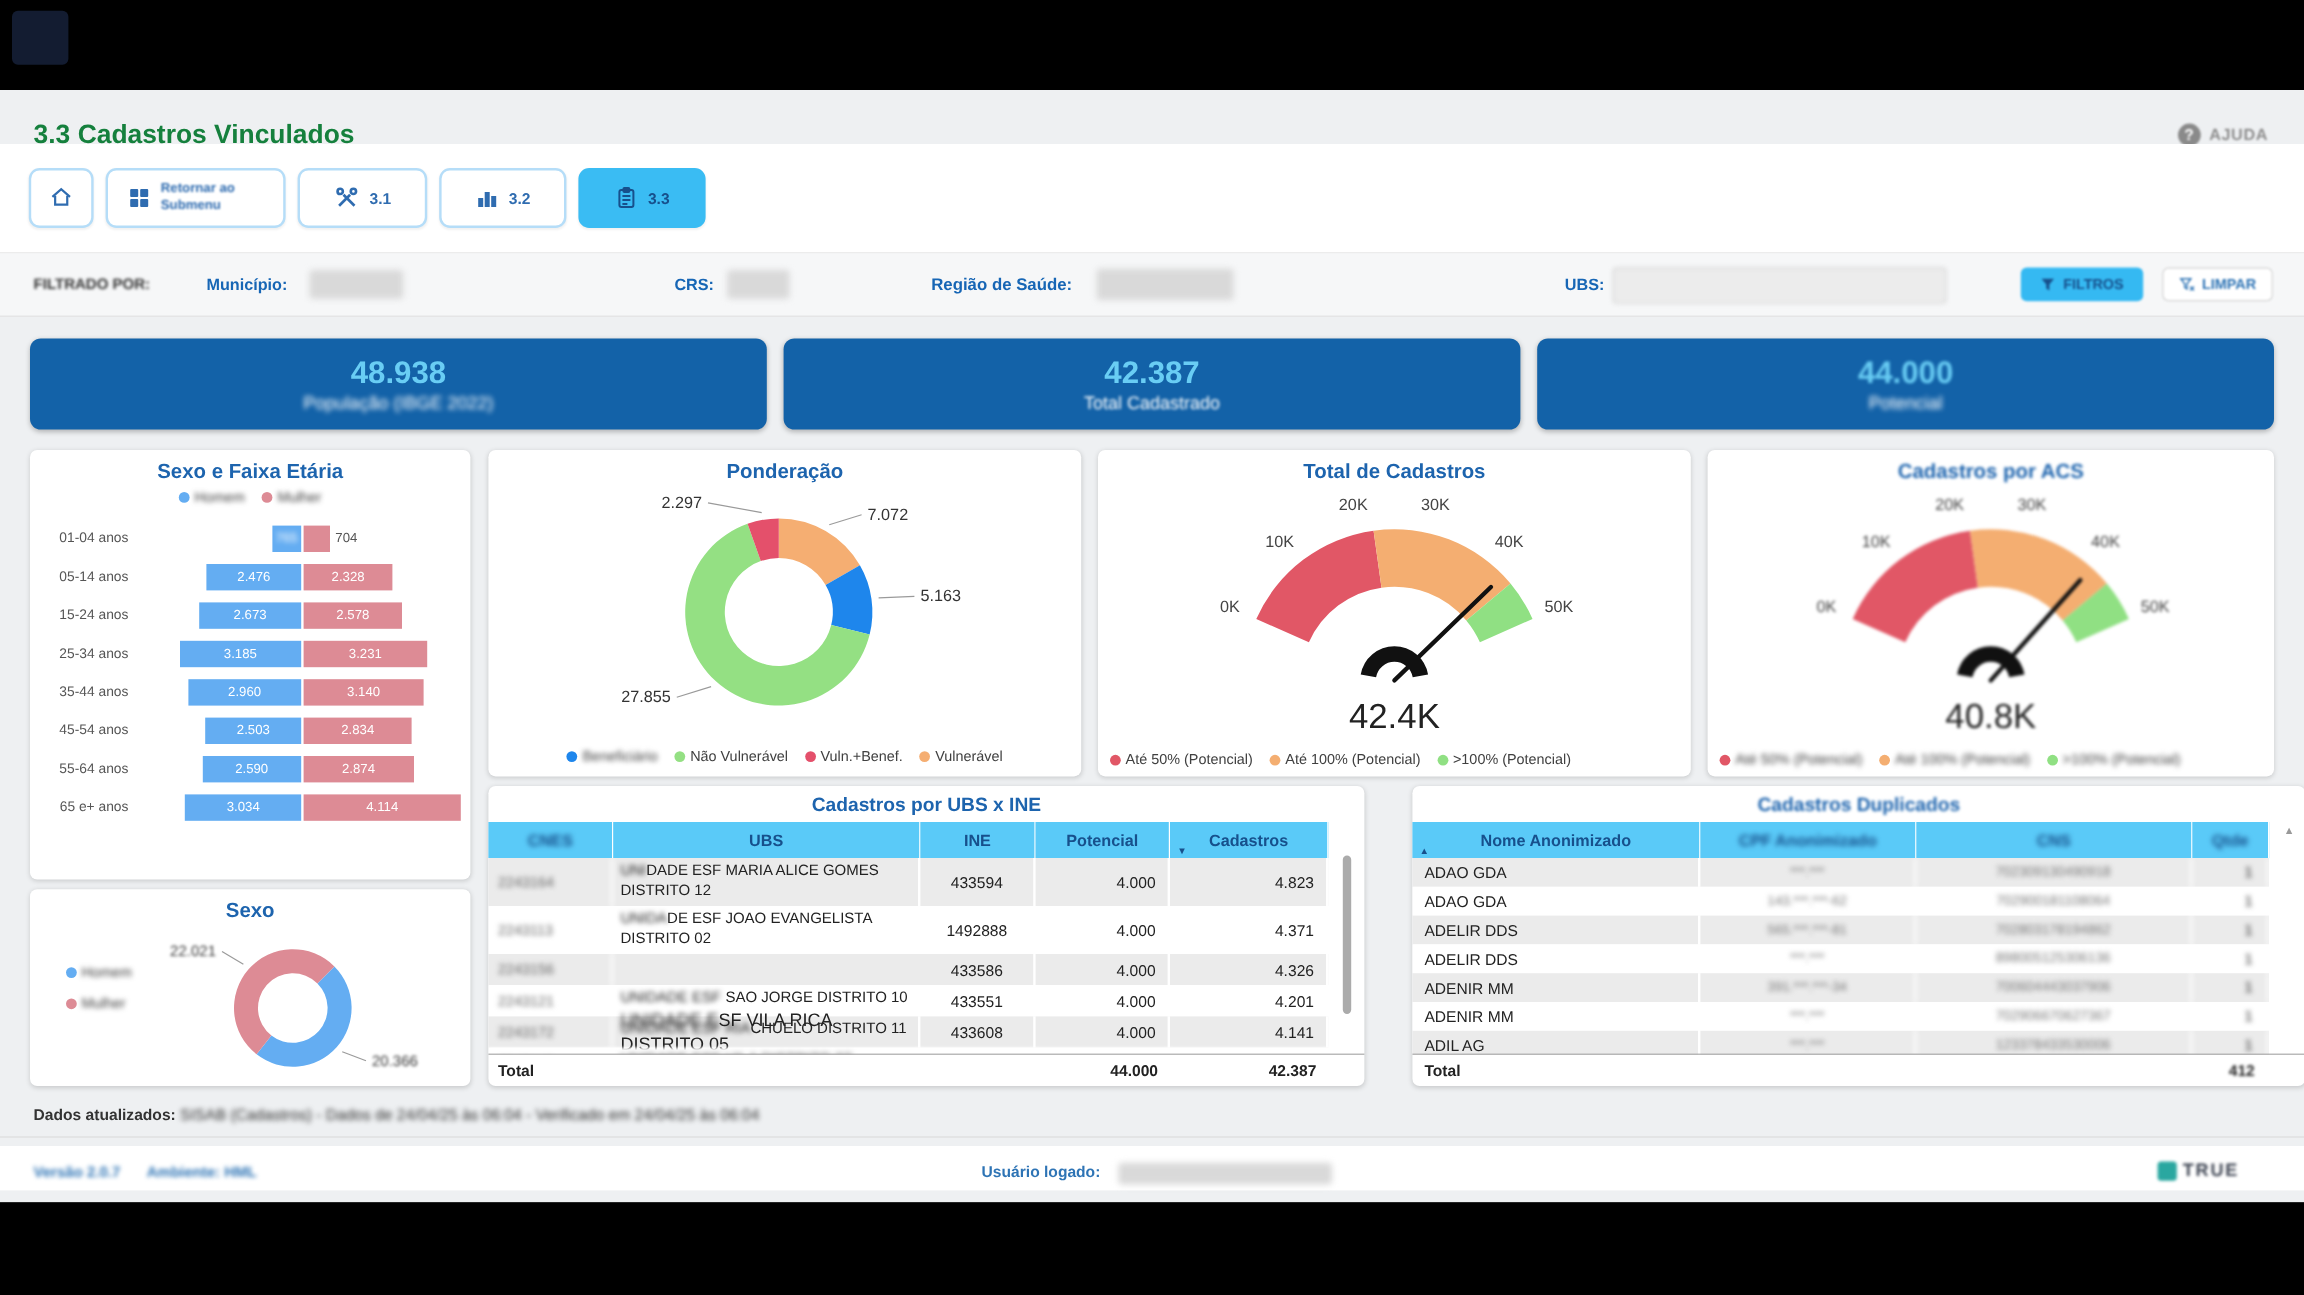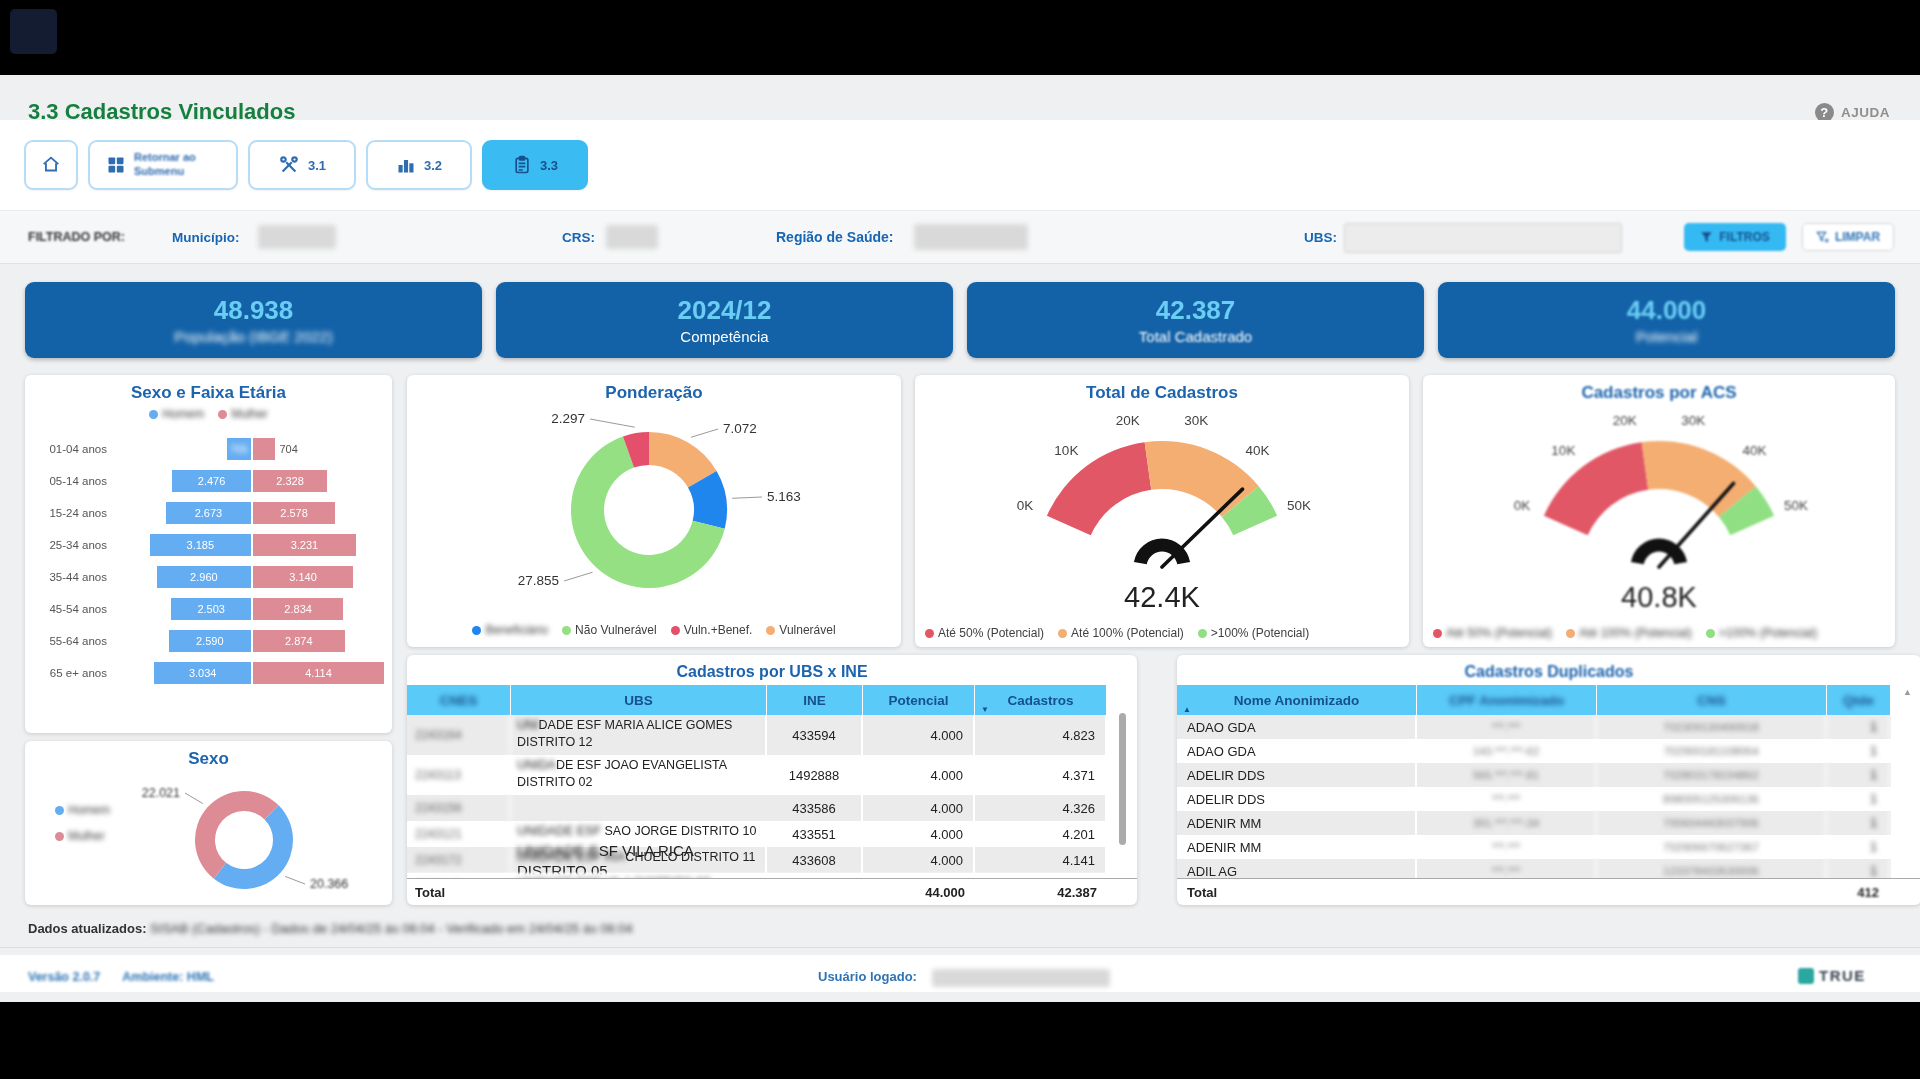--- a/index.html
+++ b/index.html
@@ -164,24 +164,20 @@
           <path d="M14 12 L19 17 M19 12 L14 17"></path>
         </svg>
       <span>LIMPAR</span>
     </div>
   </div>
 
   <div class="kpi-row" id="kpi-row">
       <div class="kpi">
         <div class="kpi-value">48.938</div>
         <div class="kpi-label b2">População (IBGE 2022)</div>
-      </div>
-      <div class="kpi">
-        <div class="kpi-value">2024/12</div>
-        <div class="kpi-label">Competência</div>
       </div>
       <div class="kpi">
         <div class="kpi-value">42.387</div>
         <div class="kpi-label b1">Total Cadastrado</div>
       </div>
       <div class="kpi">
         <div class="kpi-value b1">44.000</div>
         <div class="kpi-label b2">Potencial</div>
       </div>
     </div>

